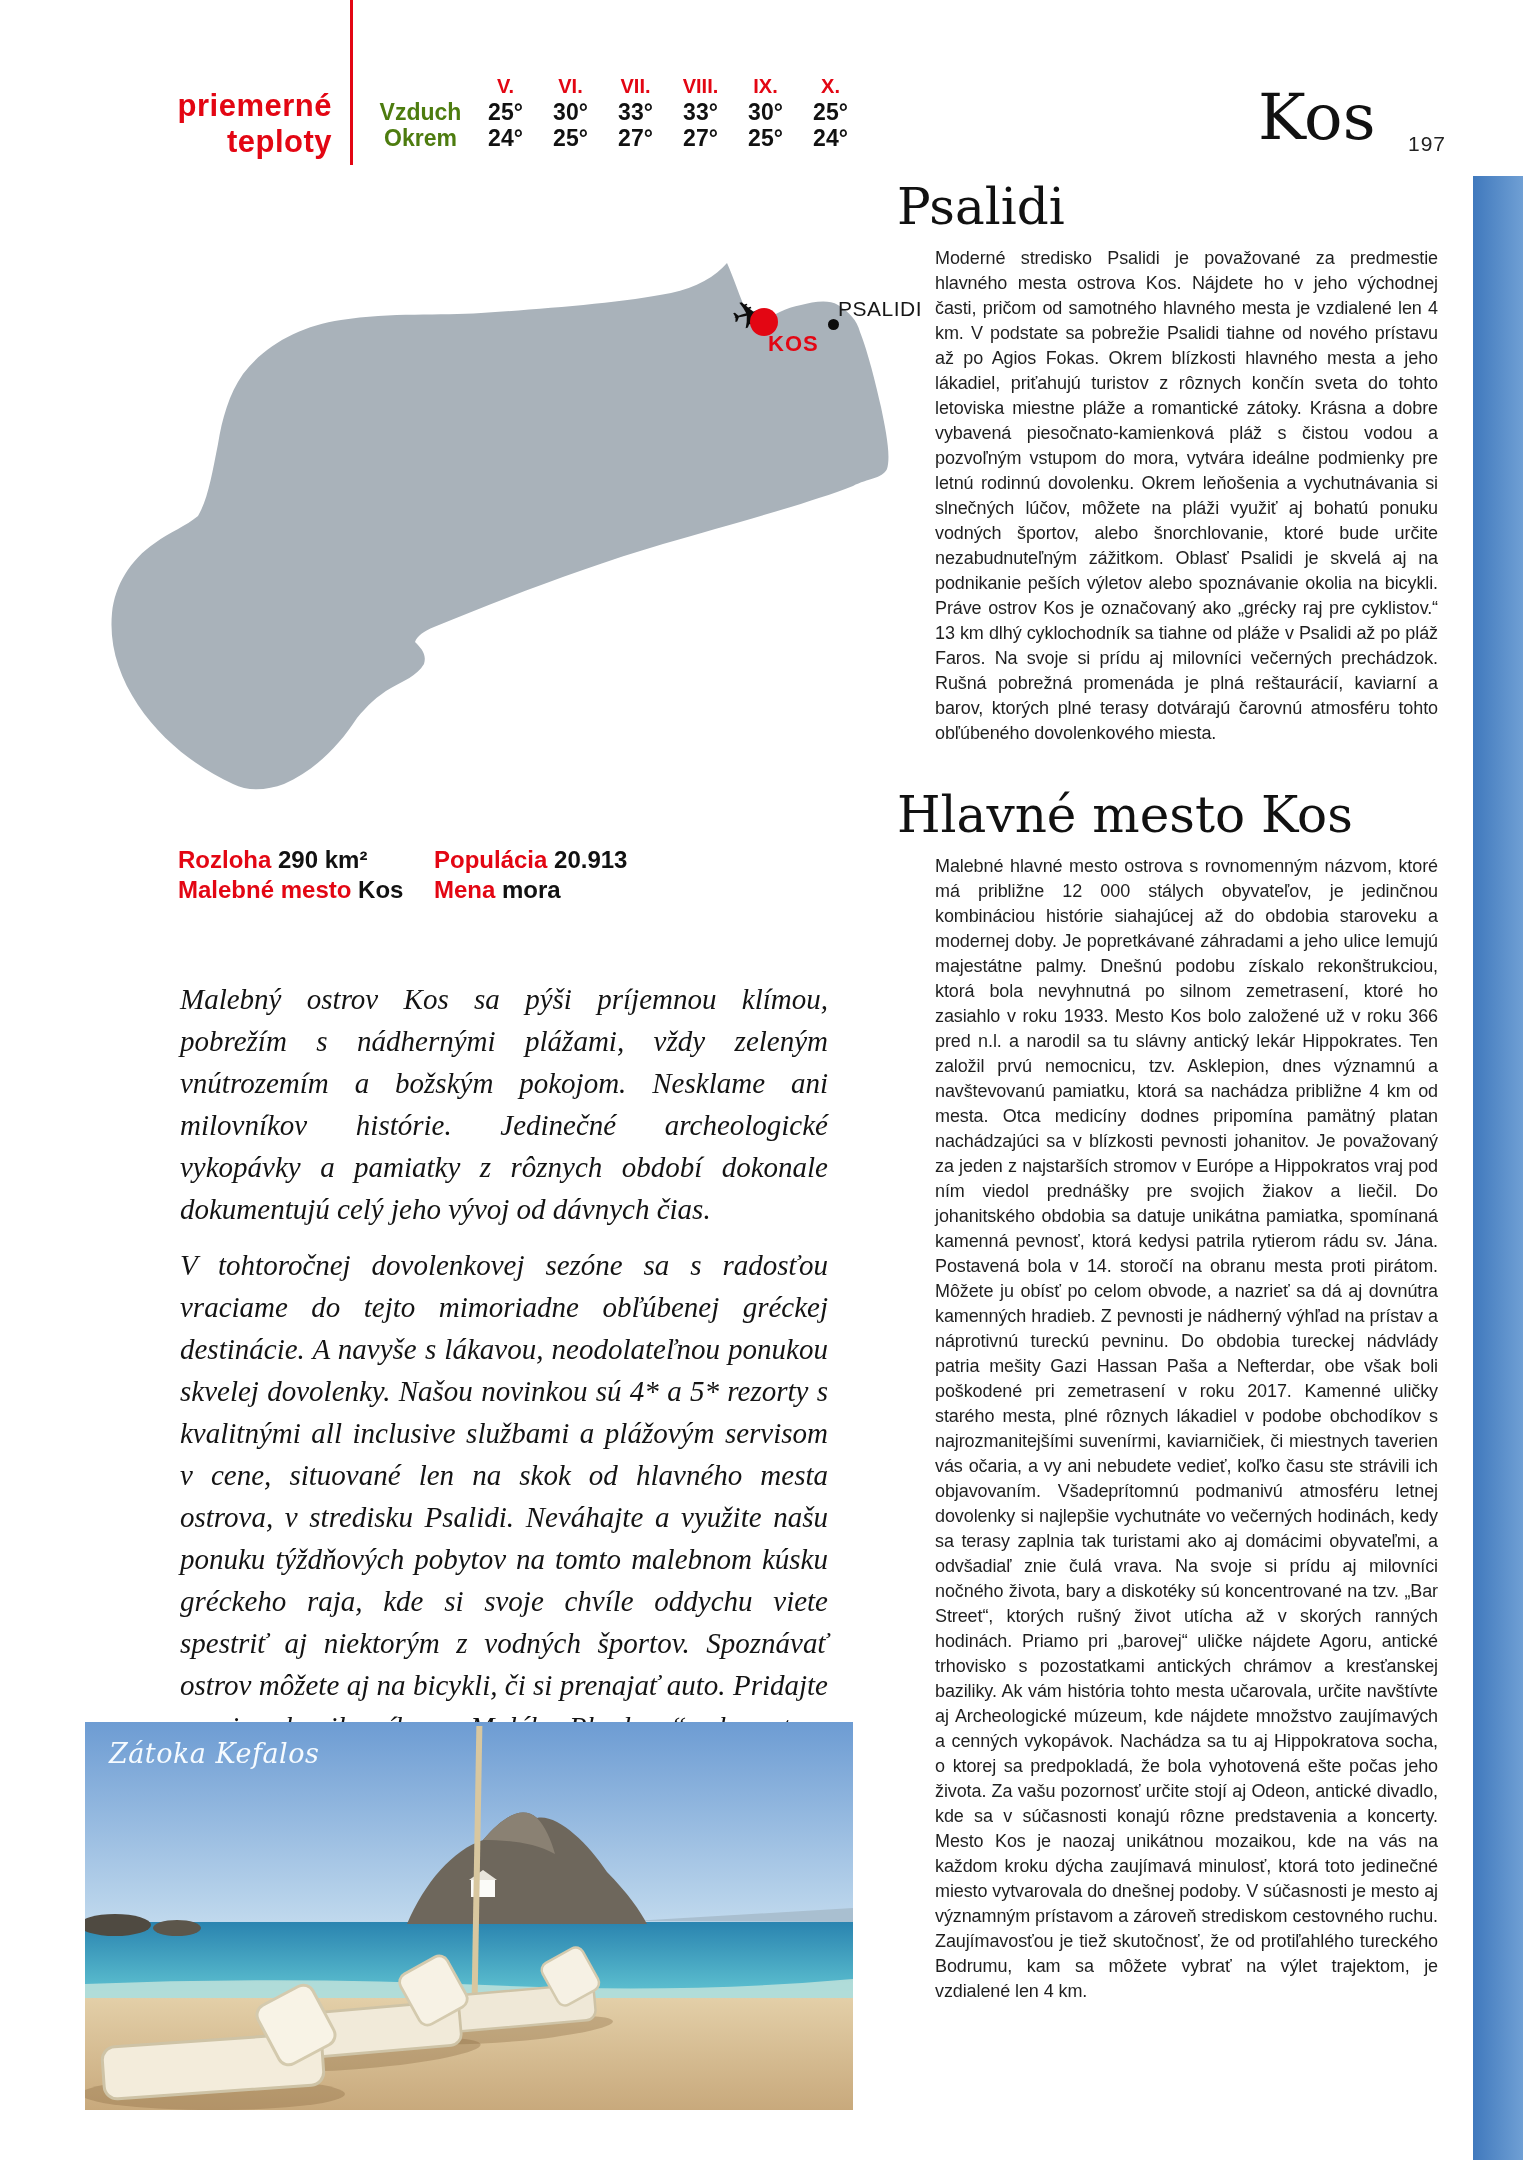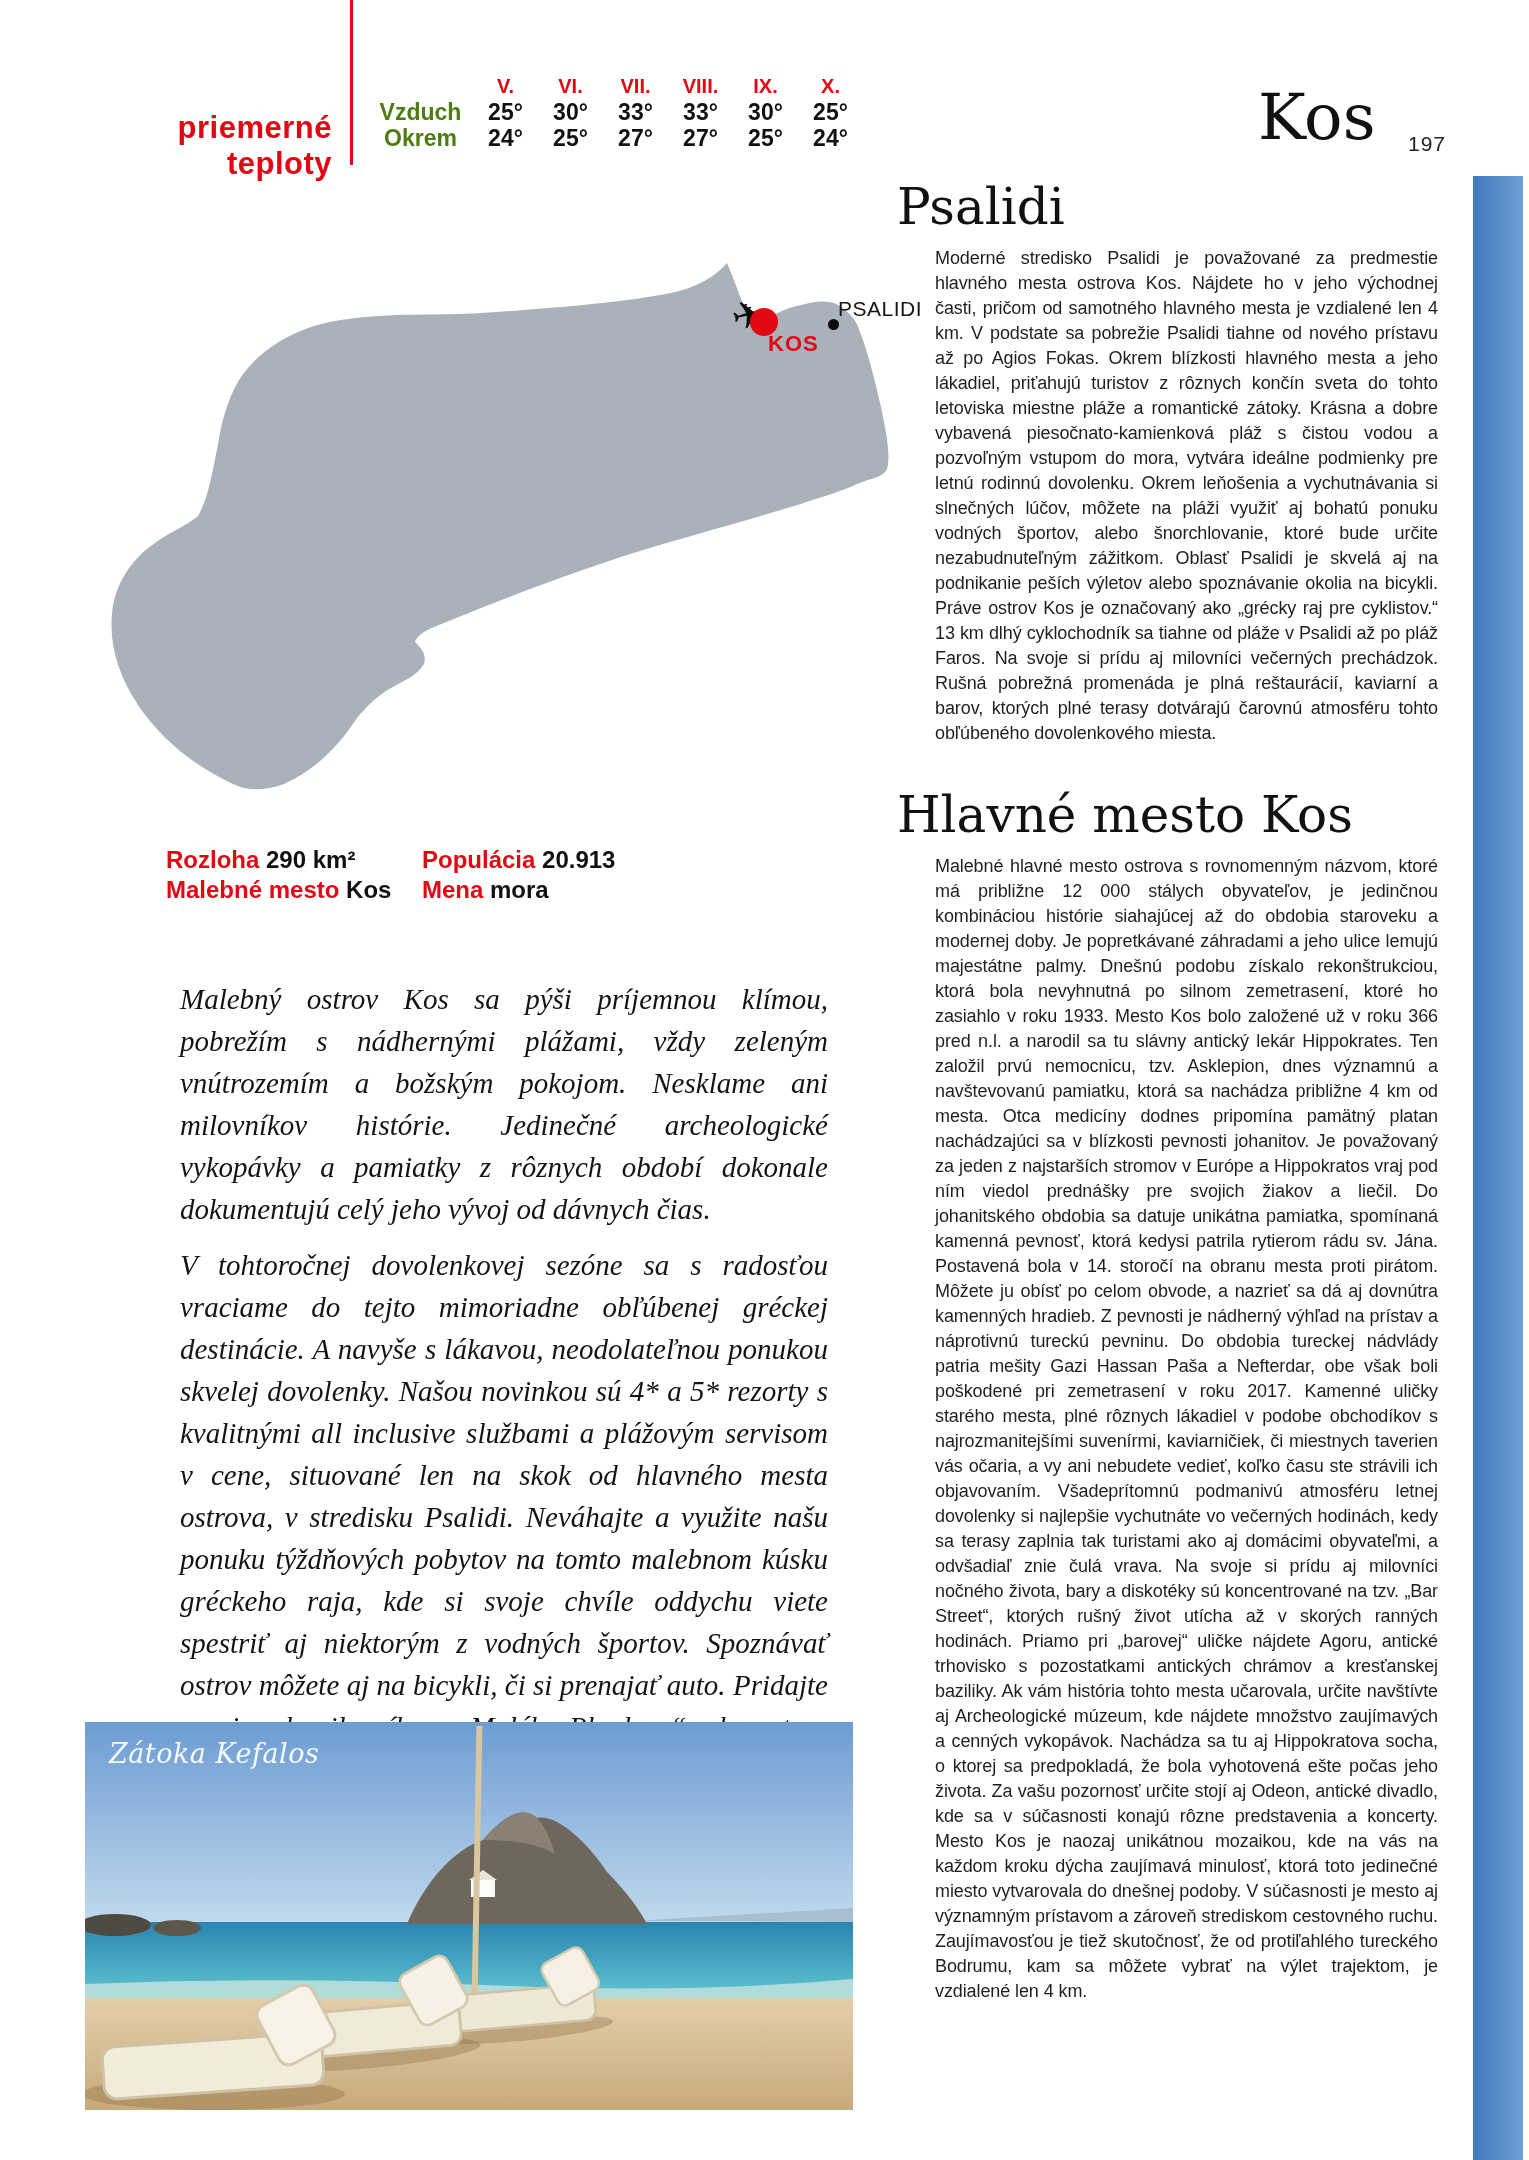--- a/index.html
+++ b/index.html
@@ -3,21 +3,21 @@
 <meta charset="utf-8">
 <style>
   html,body{margin:0;padding:0;background:#ffffff;}
   .page{position:relative;width:1529px;height:2160px;background:#ffffff;overflow:hidden;
         font-family:"Liberation Sans",sans-serif;color:#1f1f1f;}
   .abs{position:absolute;}
 
   
   .red-rule{left:350px;top:0;width:3px;height:165px;background:#e30613;}
   .temps-label{left:70px;top:88px;width:262px;text-align:right;color:#e30613;
-               font-weight:bold;font-size:31px;line-height:36px;letter-spacing:.5px;margin-top:22px;}
+               font-weight:bold;font-size:31px;line-height:36px;letter-spacing:.5px;}
   .temps-table{left:368px;top:73px;display:grid;grid-template-columns:105px repeat(6,65px);
                grid-auto-rows:26px;align-items:center;font-weight:bold;}
   .temps-table .mh{color:#e30613;font-size:20px;text-align:center;}
   .temps-table .rl{color:#4d7c0f;font-size:23px;text-align:center;}
   .temps-table .tv{color:#111;font-size:23px;text-align:center;}
 
   
   .page-title{left:1258px;top:80px;font-family:"DejaVu Serif",serif;font-size:64px;color:#111;}
   .page-number{left:1408px;top:132px;font-size:21px;color:#222;letter-spacing:1px;}
 
@@ -25,21 +25,21 @@
   .map-wrap{left:100px;top:255px;width:800px;height:535px;}
   .map-wrap svg{position:absolute;left:0;top:0;}
   .plane{left:632px;top:38px;font-family:"DejaVu Sans",sans-serif;font-size:38px;color:#0c0c0c;
          transform:rotate(-14deg);}
   .kos-label{left:668px;top:76px;color:#e30613;font-weight:bold;font-size:22px;letter-spacing:1px;}
   .kos-dot{left:650px;top:53px;width:28px;height:28px;border-radius:50%;background:#e30613;}
   .psalidi-label{left:738px;top:42px;font-size:21px;color:#161616;letter-spacing:.5px;}
   .psalidi-dot{left:728px;top:64px;width:11px;height:11px;border-radius:50%;background:#0c0c0c;}
 
   
-  .facts{left:166px;top:846px;width:620px;display:grid;grid-template-columns:256px auto;
+  .facts{left:178px;top:846px;width:620px;display:grid;grid-template-columns:256px auto;
          grid-auto-rows:30px;font-size:24px;font-weight:bold;}
   .facts .lab{color:#e30613;} .facts .val{color:#111;}
 
   
   .intro{left:180px;width:648px;font-family:"Liberation Serif",serif;font-style:italic;
          font-size:29px;line-height:42px;text-align:justify;color:#141414;}
   .intro1{top:978px;font-family:Liberation Serif, serif;} .intro2{top:1244px;}
 
   
   .section{left:897px;width:541px;}

